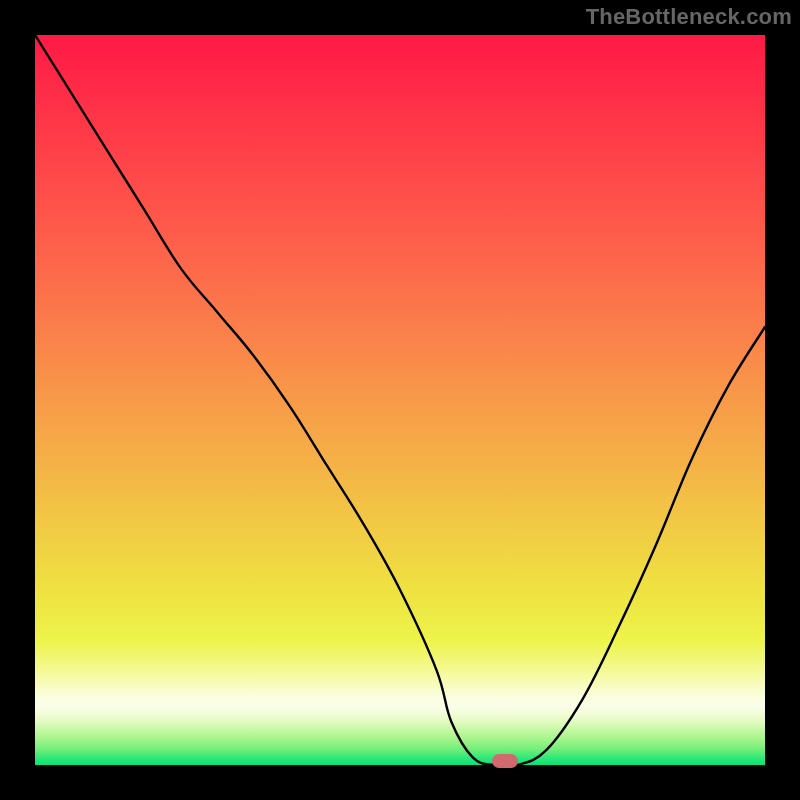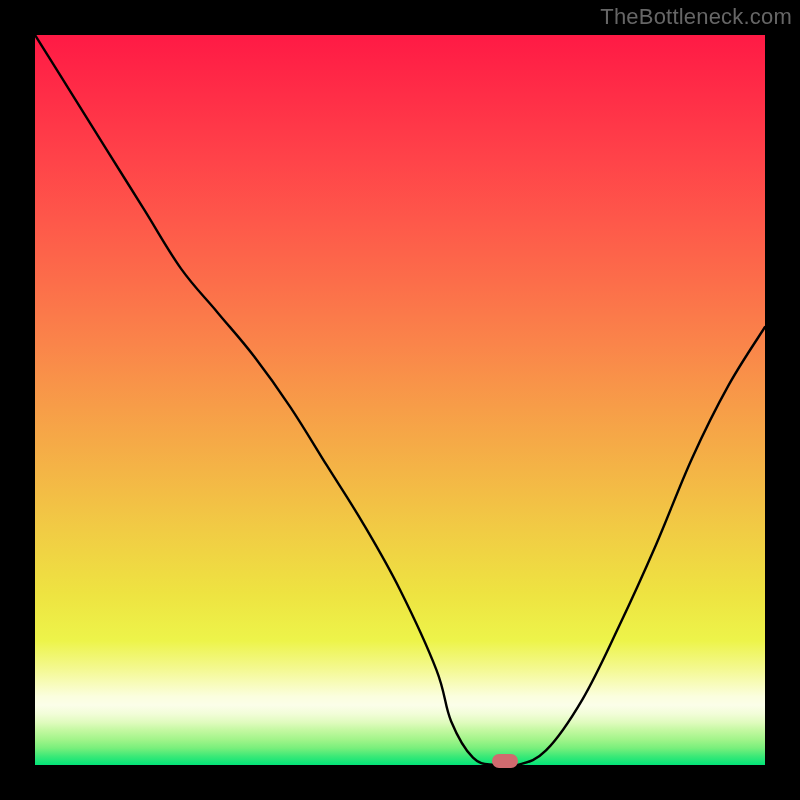--- a/index.html
+++ b/index.html
@@ -15,21 +15,21 @@
     width: 800px;
     height: 800px;
     background: #000;
   }
   .watermark {
     position: absolute;
     top: 4px;
     right: 8px;
     color: #666;
     font-size: 22px;
-    font-weight: 400;
+    font-weight: 700;
     letter-spacing: 0.2px;
   }
   .plot {
     position: absolute;
     left: 35px;
     top: 35px;
     width: 730px;
     height: 730px;
   }
   .plot svg {

